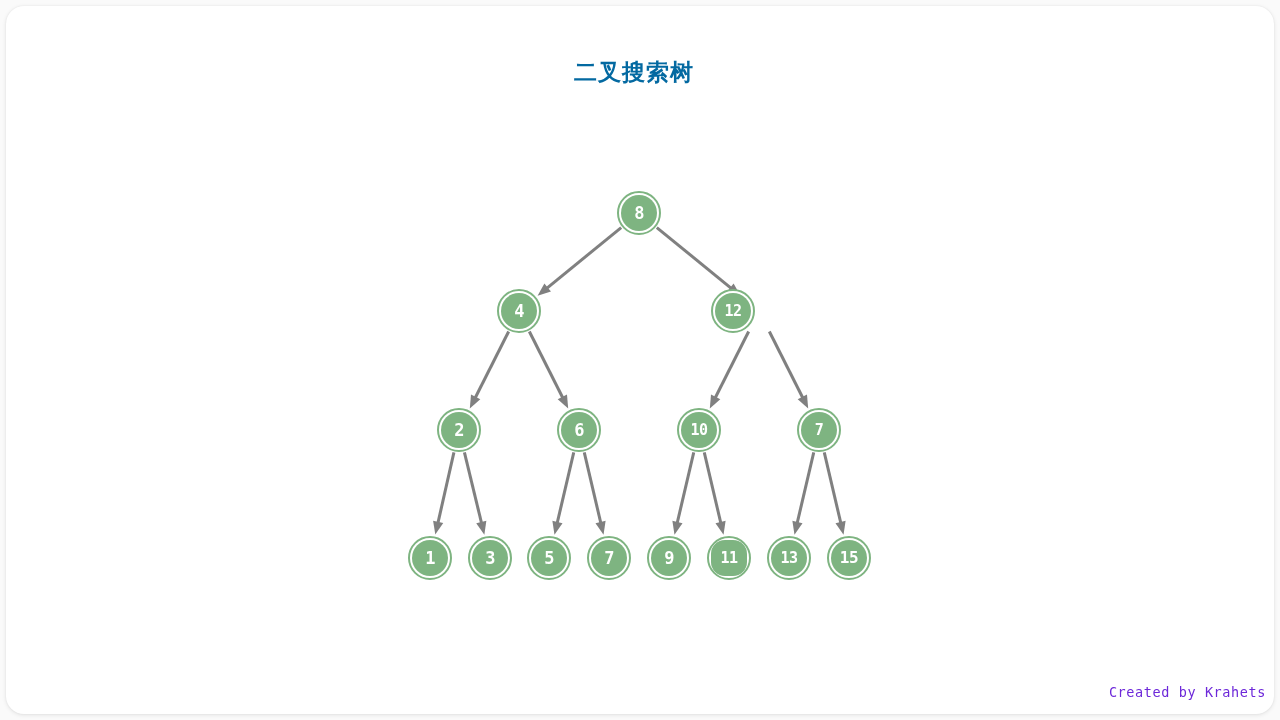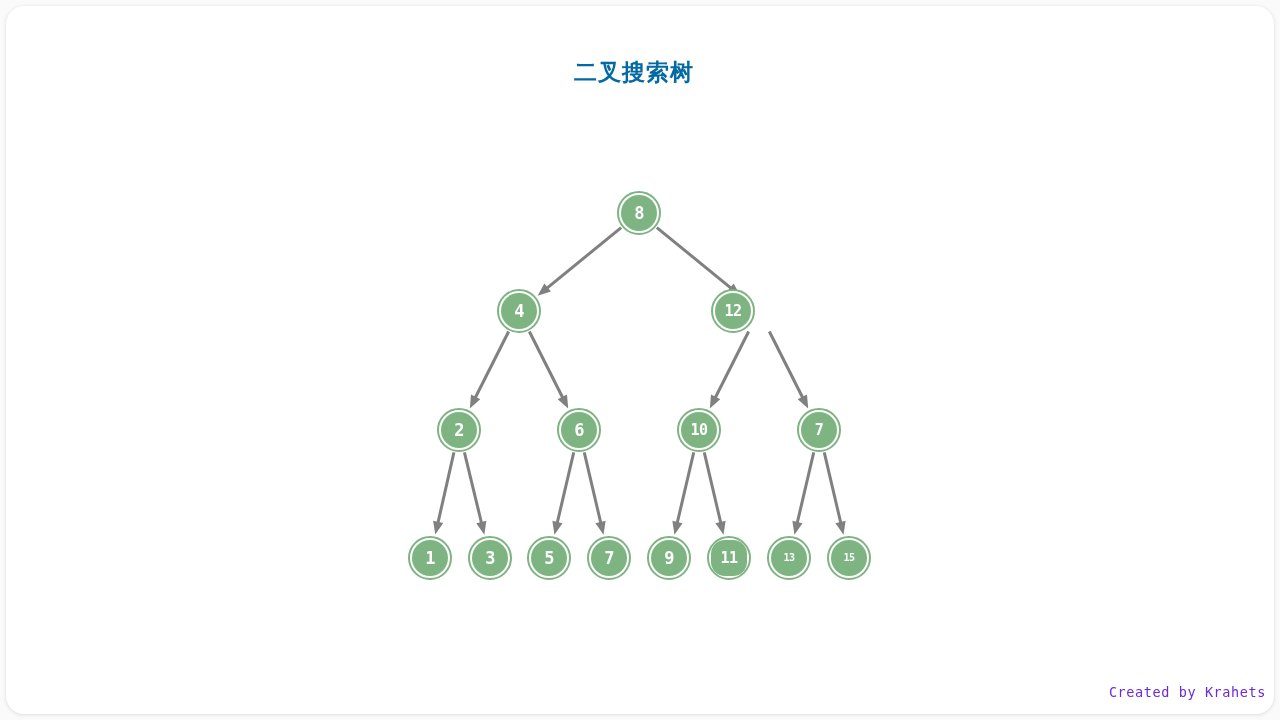--- a/index.html
+++ b/index.html
@@ -176,21 +176,21 @@
       <div class="node" style="left: 587px; top: 536px;">
         <div class="node-inner">7</div>
       </div>
       <div class="node" style="left: 647px; top: 536px;">
         <div class="node-inner">9</div>
       </div>
       <div class="node" style="left: 707px; top: 536px;">
         <div class="node-inner" style="font-size: 15px; border-radius: 14px;">11</div>
       </div>
       <div class="node" style="left: 767px; top: 536px;">
-        <div class="node-inner" style="font-size: 10px;">13</div>
+        <div class="node-inner" style="font-size: 15px;">13</div>
       </div>
       <div class="node" style="left: 827px; top: 536px;">
-        <div class="node-inner" style="font-size: 10px; text-align: center;">15</div>
+        <div class="node-inner" style="font-size: 16px; text-align: center;">15</div>
       </div>
     </div>
 
   <div id="credit">Created by Krahets</div>
 </div>
 
 </body></html>

